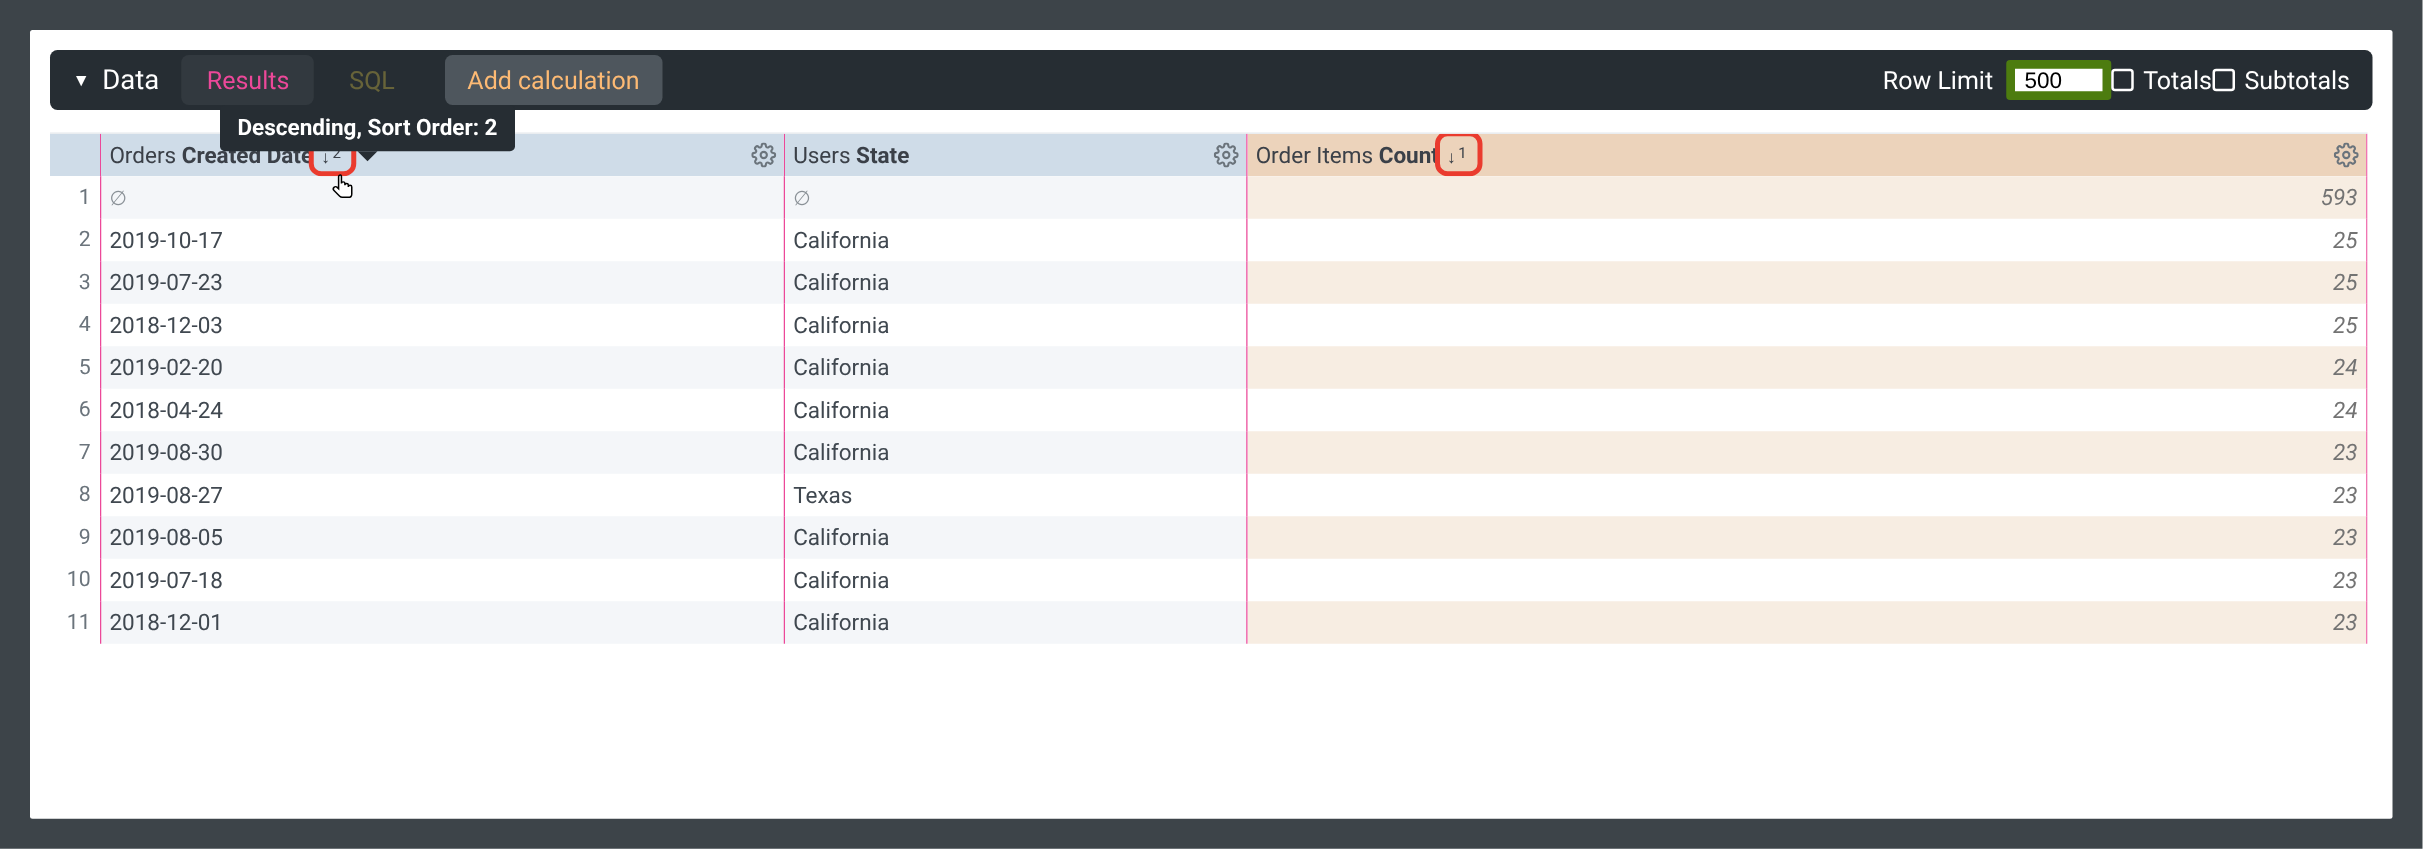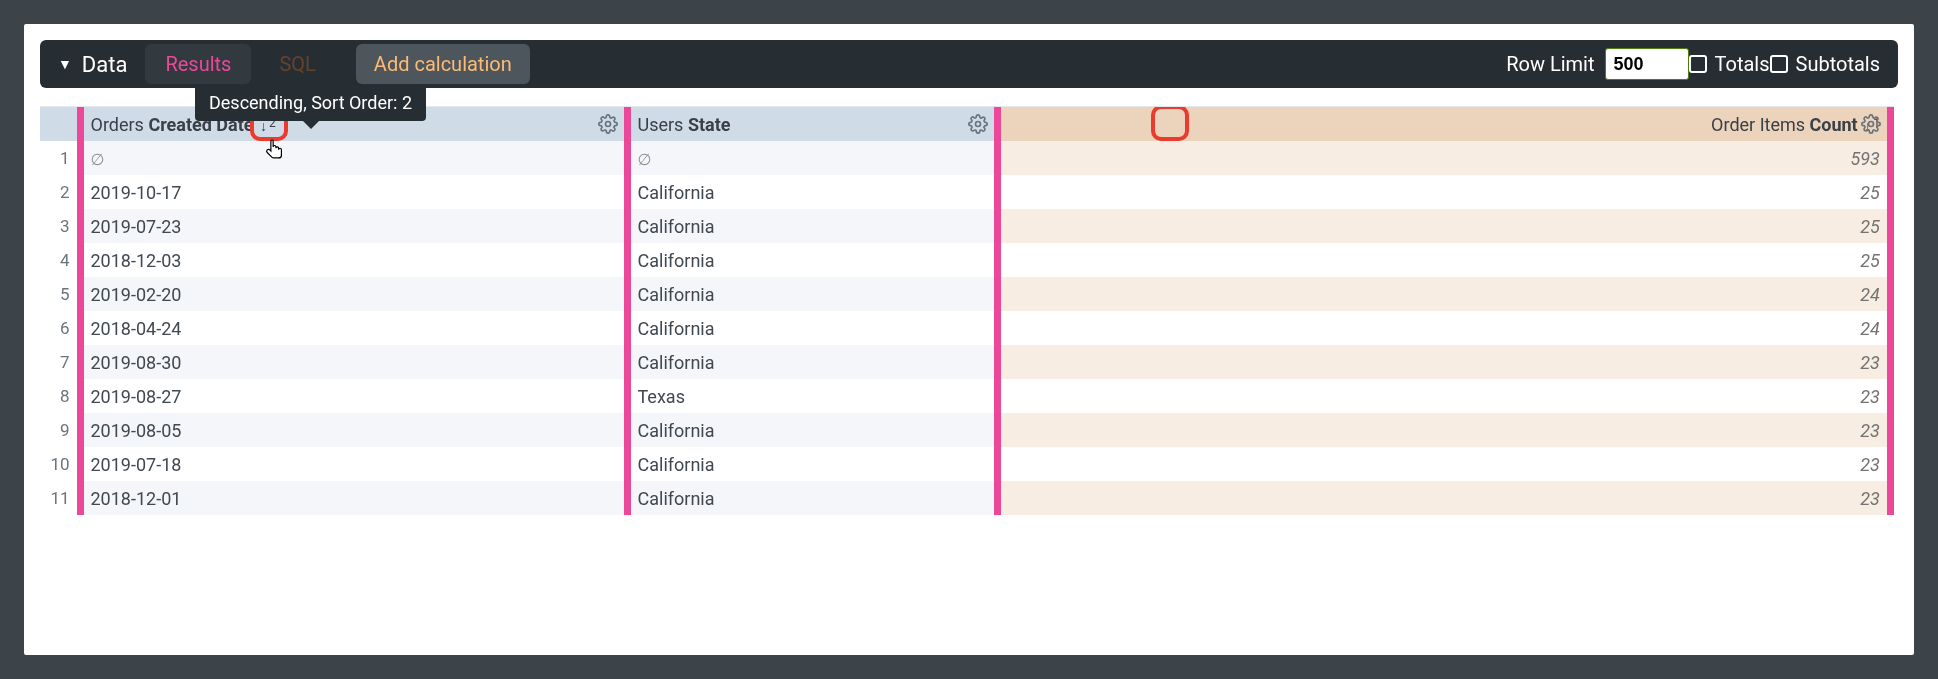--- a/index.html
+++ b/index.html
@@ -44,57 +44,57 @@
     border-radius: 6px;
     font-size: 20px;
     color: #dfe3e8;
     cursor: pointer;
   }
   .tb-tab.active {
     background: rgba(255,255,255,0.06);
     color: #ec4899;
     font-weight: 400;
   }
-  .tb-tab.sql { color: #f97316; opacity: .3; }
+  .tb-tab.sql { color: #fde047; opacity: .3; }
   .tb-btn {
     margin-left: 12px;
     background: #4e565d;
     color: #fdba74;
     border-radius: 6px;
     padding: 8px 18px;
     font-size: 20px;
     cursor: pointer;
   }
   .tb-spacer { flex: 1 1 auto; }
   .tb-right {
     display: flex;
     align-items: center;
     font-size: 20px;
   }
   .rowlimit { display: flex; align-items: center; gap: 10px; }
   .rowlimit input {
     width: 84px;
     height: 32px;
-    border: 1px solid #4d7c0f;
+    border: 7px solid #4d7c0f;
     border-radius: 3px;
     padding: 0 8px;
     font-size: 18px;
-    font-weight: bold;
   }
   .chk { display:flex; align-items:center; gap:8px; cursor:pointer;}
   .chk .box {
     width: 18px; height:18px; border:2px solid #fff; border-radius:3px;
   }
   
   .tooltip {
     position:absolute;
     top: 100%;
-    left: 155px;
+    left: 136px;
     margin-top: -4px;
     z-index: 10;
+    font-weight: bold;
   }
   .tooltip .bubble {
     background:#262d33;
     color:#fff;
     padding: 8px 14px;
     border-radius:4px;
     font-size:18px;
     white-space: nowrap;
     position:relative;
   }
@@ -132,28 +132,28 @@
   }
   table { width:100%; border-collapse: collapse; table-layout: fixed;}
   col.rownum { width:40px;}
   col.c-date { width: 547px;}
   col.c-state { width: 370px;}
   col.c-count { width: auto;}
   th, td {
     padding: 6px 7px;
     height: 34px;
     text-align: left;
-    border-right: 7px solid #ec4899;
+    border-right: 1px solid #ec4899;
     vertical-align: middle;
     white-space: nowrap;
     overflow: hidden;
   }
   th { font-weight: 400; color:#3b4048; position:relative;}
   th.dim { background:#cfdce8;}
-  th.meas{ background:#ecd3bb;text-align:right;}
+  th.meas{ background:#ecd3bb;}
   th .prefix { color:#3b4048;}
   th .name { font-weight:700;}
   .gear {
     position:absolute; right:6px; top:50%; transform:translateY(-50%);
     width:20px; height:20px; color:#6b747c; cursor:pointer;
   }
   .sort-badge{
     display:inline-flex; align-items:center;
     margin-left:2px;
     font-size:14px;

